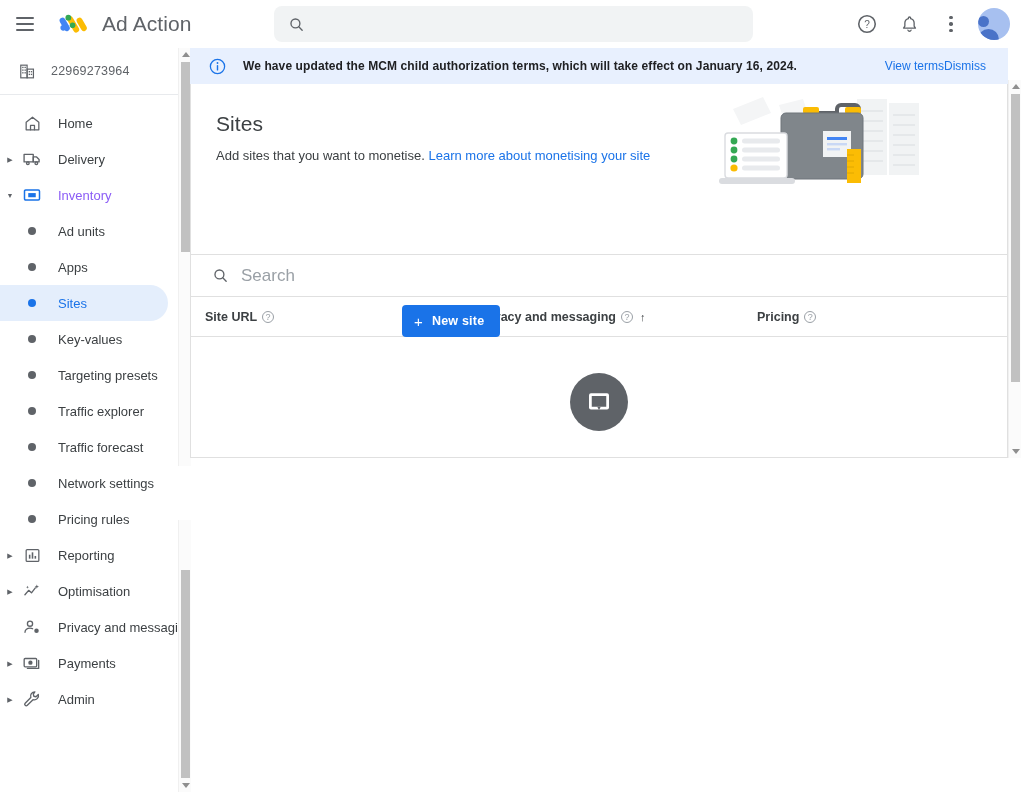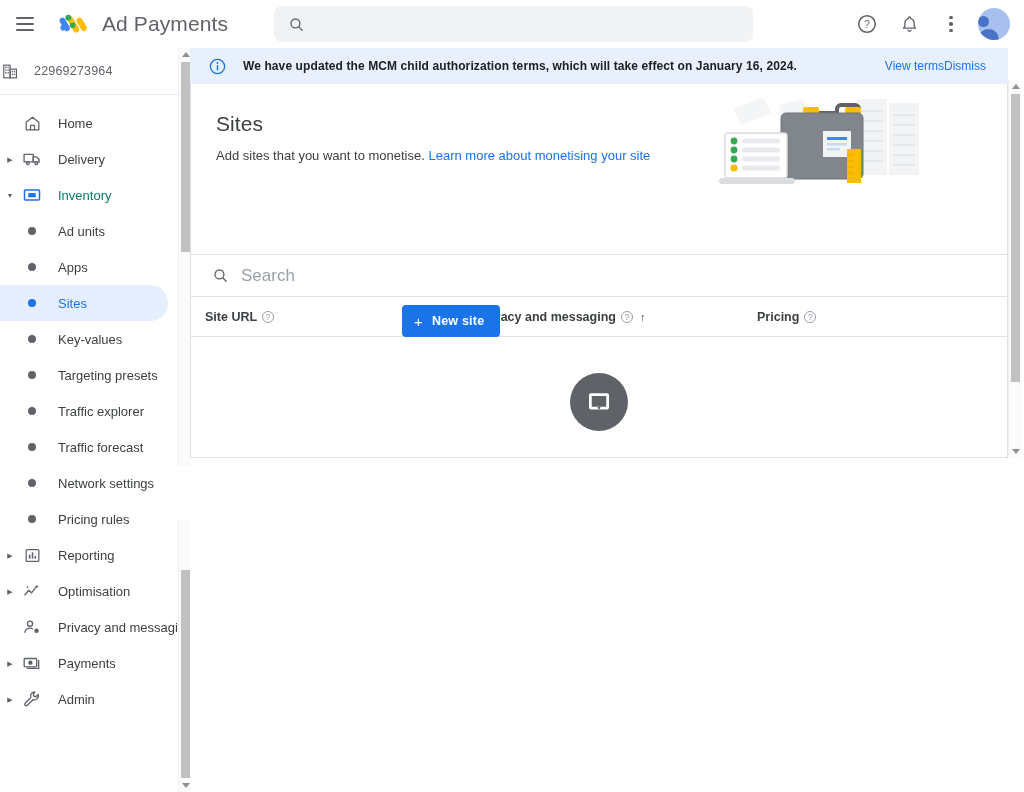--- a/index.html
+++ b/index.html
@@ -83,21 +83,21 @@
   
   #sidebar {
     position: absolute; left: 0; top: 48px;
     width: 178px; height: 744px;
     background: #ffffff;
     overflow: hidden;
   }
   #account-row {
     height: 47px; display: flex; align-items: center;
     border-bottom: 1px solid #e8eaed;
-    padding-left: 1px;
+    padding-left: 18px;
   }
   #account-row .acct-id {
     margin-left: 14px; font-size: 12.5px; color: #5f6368; letter-spacing: .2px;
   }
   .nav-list { padding-top: 10px; }
   .nav-item {
     display: flex; align-items: center;
     height: 36px; position: relative;
     cursor: pointer;
     padding-left: 4px;
@@ -112,21 +112,21 @@
     width: 22px; height: 22px; margin-left: 17px;
     display: flex; align-items: center; justify-content: center; flex: none;
   }
   .nav-item .nav-label {
     margin-left: 15px; font-size: 13px; color: #3c4043; white-space: nowrap;
   }
   .nav-item.child .nav-icon { margin-left: 17px; }
   .nav-item.child .dot {
     width: 8px; height: 8px; border-radius: 50%; background: #5f6368;
   }
-  .nav-item.expanded .nav-label { color: #0f766e; }
+  .nav-item.expanded .nav-label { color: #8b5cf6; }
   .nav-item.selected { background: #e4eefc; }
   .nav-item.selected .nav-label { color: #1a73e8; }
   .nav-item.selected .dot { background: #1a73e8; }
 
   
   .vscroll {
     position: absolute;
     width: 13px;
     background: #fbfbfb;
     border-left: 1px solid #f0f0f0;
@@ -257,21 +257,21 @@
     <g transform="rotate(0 20 20)">
       <rect x="6.5" y="12" width="7" height="17" rx="3.5" fill="#4285f4" transform="rotate(-30 10 20)"></rect>
       <rect x="16.5" y="10" width="7" height="21" rx="3.5" fill="#fbbc04" transform="rotate(-30 20 20)"></rect>
       <rect x="26.5" y="12" width="7" height="17" rx="3.5" fill="#fbbc04" transform="rotate(-30 30 20)"></rect>
       <circle cx="14.5" cy="12.5" r="3.4" fill="#34a853"></circle>
       <circle cx="19.5" cy="21.5" r="3.3" fill="#34a853"></circle>
       <circle cx="8.5" cy="24.5" r="3.3" fill="#4285f4"></circle>
     </g>
   </svg>
 
-  <div class="brand-title">Ad Payments</div>
+  <div class="brand-title">Ad Action</div>
 
   <div id="header-search">
     <svg class="mag" width="17" height="17" viewBox="0 0 24 24">
       <circle cx="10.5" cy="10.5" r="6.3" fill="none" stroke="#5f6368" stroke-width="1.9"></circle>
       <line x1="15.2" y1="15.2" x2="20" y2="20" stroke="#5f6368" stroke-width="1.9" stroke-linecap="round"></line>
     </svg>
     <input type="text" value="" placeholder="" style="">
   </div>
 
   <div class="header-right">

